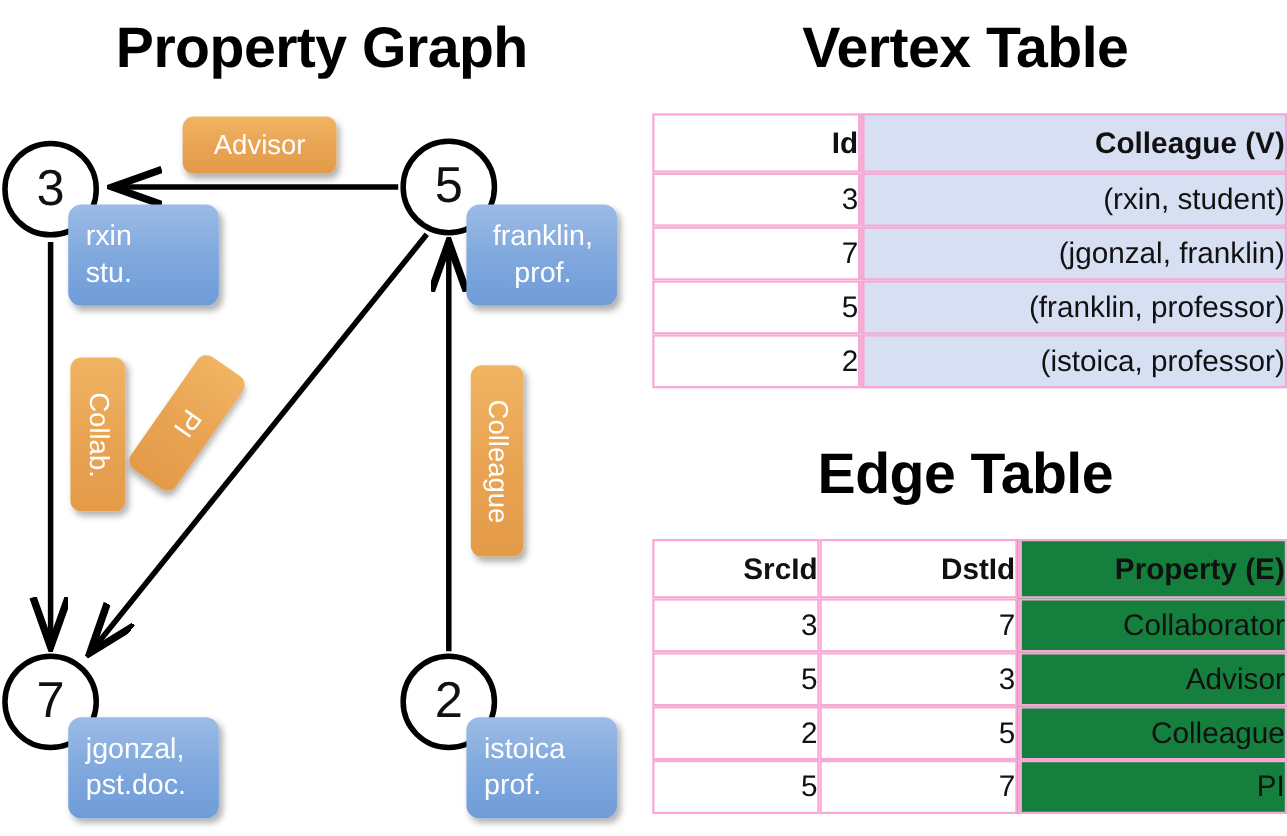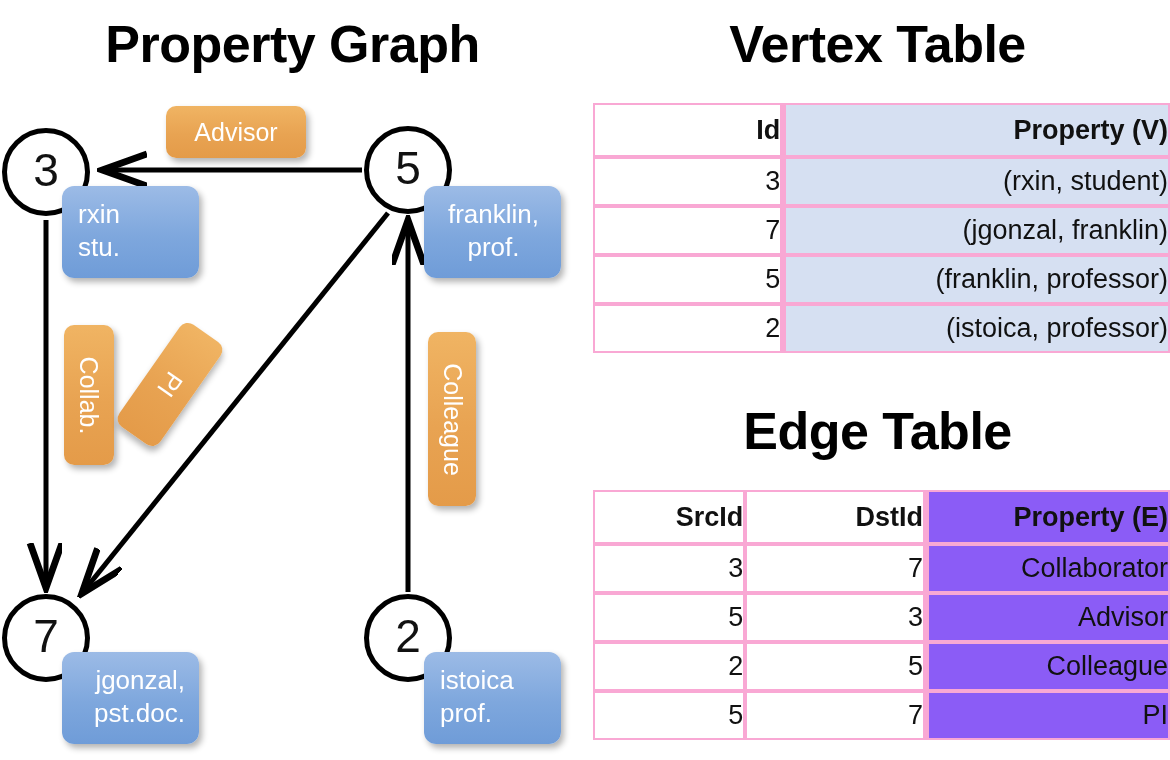--- a/index.html
+++ b/index.html
@@ -74,21 +74,21 @@
     box-shadow: 3px 4px 6px rgba(0,0,0,0.30);
     color: #ffffff;
     font-size: 26px;
     line-height: 1.28;
     padding: 12px 14px 12px 16px;
     box-sizing: border-box;
     z-index: 4;
   }
   #prop-rxin     { left: 62px;  top: 186px; width: 137px; height: 92px; }
   #prop-franklin { left: 424px; top: 186px; width: 137px; height: 92px; text-align: center; }
-  #prop-jgonzal  { left: 62px;  top: 652px; width: 137px; height: 92px; text-align: right; }
+  #prop-jgonzal  { left: 62px;  top: 652px; width: 137px; height: 92px; }
   #prop-istoica  { left: 424px; top: 652px; width: 137px; height: 92px; }
 
   
   .edge-box {
     position: absolute;
     border-radius: 10px;
     background: linear-gradient(to bottom, #f0b463 0%, #e8a352 55%, #e49b49 100%);
     box-shadow: 3px 4px 6px rgba(0,0,0,0.30);
     color: #ffffff;
     font-size: 25px;
@@ -137,21 +137,21 @@
 
   
   #vertex-table { left: 593px; top: 103px; }
   #vertex-table .col-id   { width: 186px; background: #ffffff; }
   #vertex-table .col-prop { width: 383px; background: #d6e0f2; border-left-width: 4px; }
 
   
   #edge-table { left: 593px; top: 490px; }
   #edge-table .col-src  { width: 150px; background: #ffffff; }
   #edge-table .col-dst  { width: 178px; background: #ffffff; }
-  #edge-table .col-prop { width: 241px; background: #8b5cf6; border-left-width: 4px; margin-top: 40px; }
+  #edge-table .col-prop { width: 241px; background: #15803d; border-left-width: 4px; margin-top: 40px; }
 </style>
 </head>
 <body>
 
 <div class="title" id="title-property-graph">Property Graph</div>
 <div class="title" id="title-vertex-table">Vertex Table</div>
 <div class="title" id="title-edge-table">Edge Table</div>
 
 <div id="graph-panel">
 
@@ -212,21 +212,21 @@
   </div>
   <div class="edge-box" id="edge-colleague">
     <span class="vtxt">Colleague</span>
   </div>
 </div>
 
 <table class="tbl" id="vertex-table">
   <thead>
     <tr>
       <th class="col-id">Id</th>
-      <th class="col-prop">Property (V)</th>
+      <th class="col-prop">Colleague (V)</th>
     </tr>
   </thead>
   <tbody>
     <tr>
       <td class="col-id">3</td>
       <td class="col-prop">(rxin, student)</td>
     </tr>
     <tr>
       <td class="col-id">7</td>
       <td class="col-prop">(jgonzal, franklin)</td>

